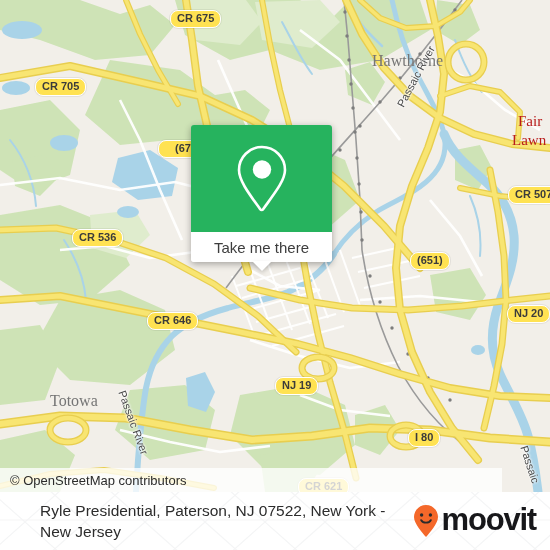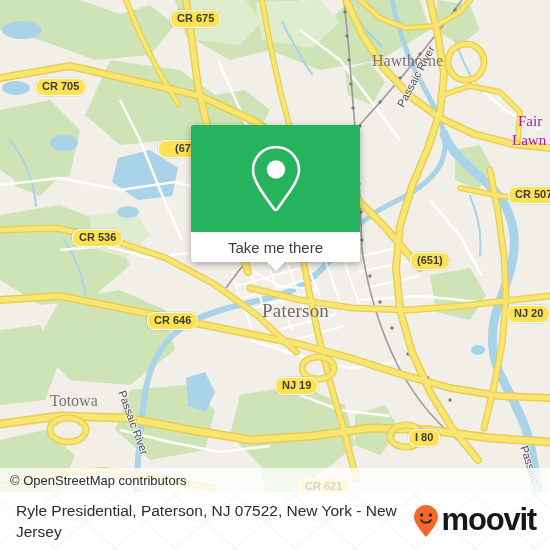--- a/index.html
+++ b/index.html
@@ -23,21 +23,21 @@
   
   .lbl {
     position: absolute;
     color: #777772;
     white-space: nowrap;
     pointer-events: none;
     font-family: Liberation Serif, serif;
   }
   .lbl-city   { font-size: 19px; color: #6b6b6b; letter-spacing: .2px; }
   .lbl-town   { font-size: 16px; color: #757575; }
-  .lbl-town2  { font-size: 15px; color: #a21caf; }
+  .lbl-town2  { font-size: 15px; color: #b91c1c; }
 
   
   .shield {
     position: absolute;
     background: #ffe252;
     border: 1.5px solid #ffffff;
     border-radius: 8px;
     color: #3b3b3b;
     font-size: 11px;
     font-weight: bold;
@@ -54,33 +54,33 @@
     font-size: 11px;
     color: #4a4a4a;
     white-space: nowrap;
     text-shadow: 0 0 3px #fff, 0 0 3px #fff, 0 0 2px #fff;
   }
 
   
   .attrib {
     position: absolute;
     left: 0; bottom: 0;
-    width: 550px; height: 24px;
+    width: 502px; height: 24px;
     background: rgba(255,255,255,.78);
     display: flex; align-items: center;
     padding-left: 10px;
     font-size: 13px;
     color: #2b2b2b;
   }
 
   
   .card {
     position: absolute;
     left: 191px; top: 125px;
-    width: 169px;
+    width: 141px;
     border-radius: 3px;
     box-shadow: 0 2px 7px rgba(0,0,0,.33);
     overflow: visible;
   }
   .card-top {
     height: 107px;
     background: #26b35e;
     border-radius: 3px 3px 0 0;
     display: flex; align-items: center; justify-content: center;
   }
@@ -123,20 +123,21 @@
     width: 550px; height: 58px;
     opacity: .5;
     pointer-events: none;
   }
   .addr {
     position: relative;
     font-size: 15.5px;
     line-height: 21px;
     color: #2c2c2c;
     max-width: 395px;
+    margin-left: 24px;
   }
   .brand {
     position: relative;
     display: flex; gap: 3px;
   }
   .brand-word {
     font-size: 31px;
     line-height: 31px;
     font-weight: bold;
     letter-spacing: -1.2px;
@@ -335,21 +336,20 @@
           <ellipse cx="68" cy="430" rx="18" ry="12"></ellipse>
           <ellipse cx="406" cy="436" rx="16" ry="11"></ellipse>
         </g>
 
       </g>
     </svg>
 
     <div class="lbl lbl-town" style="left:372px;top:52px;">Hawthorne</div>
     <div class="lbl lbl-town2" style="left:518px;top:113px;">Fair</div>
     <div class="lbl lbl-town2" style="left:512px;top:132px;">Lawn</div>
-    <div class="lbl lbl-city" style="left:262px;top:300px;">Paterson</div>
     <div class="lbl lbl-town" style="left:50px;top:392px;">Totowa</div>
 
     <div class="shield" style="left:170px;top:10px;">CR 675</div>
     <div class="shield" style="left:35px;top:78px;">CR 705</div>
     <div class="shield" style="left:158px;top:140px;padding-left:16px;">(673)</div>
     <div class="shield" style="left:72px;top:229px;">CR 536</div>
     <div class="shield" style="left:147px;top:312px;">CR 646</div>
     <div class="shield" style="left:508px;top:186px;">CR 507</div>
     <div class="shield" style="left:410px;top:252px;">(651)</div>
     <div class="shield" style="left:507px;top:305px;">NJ 20</div>

